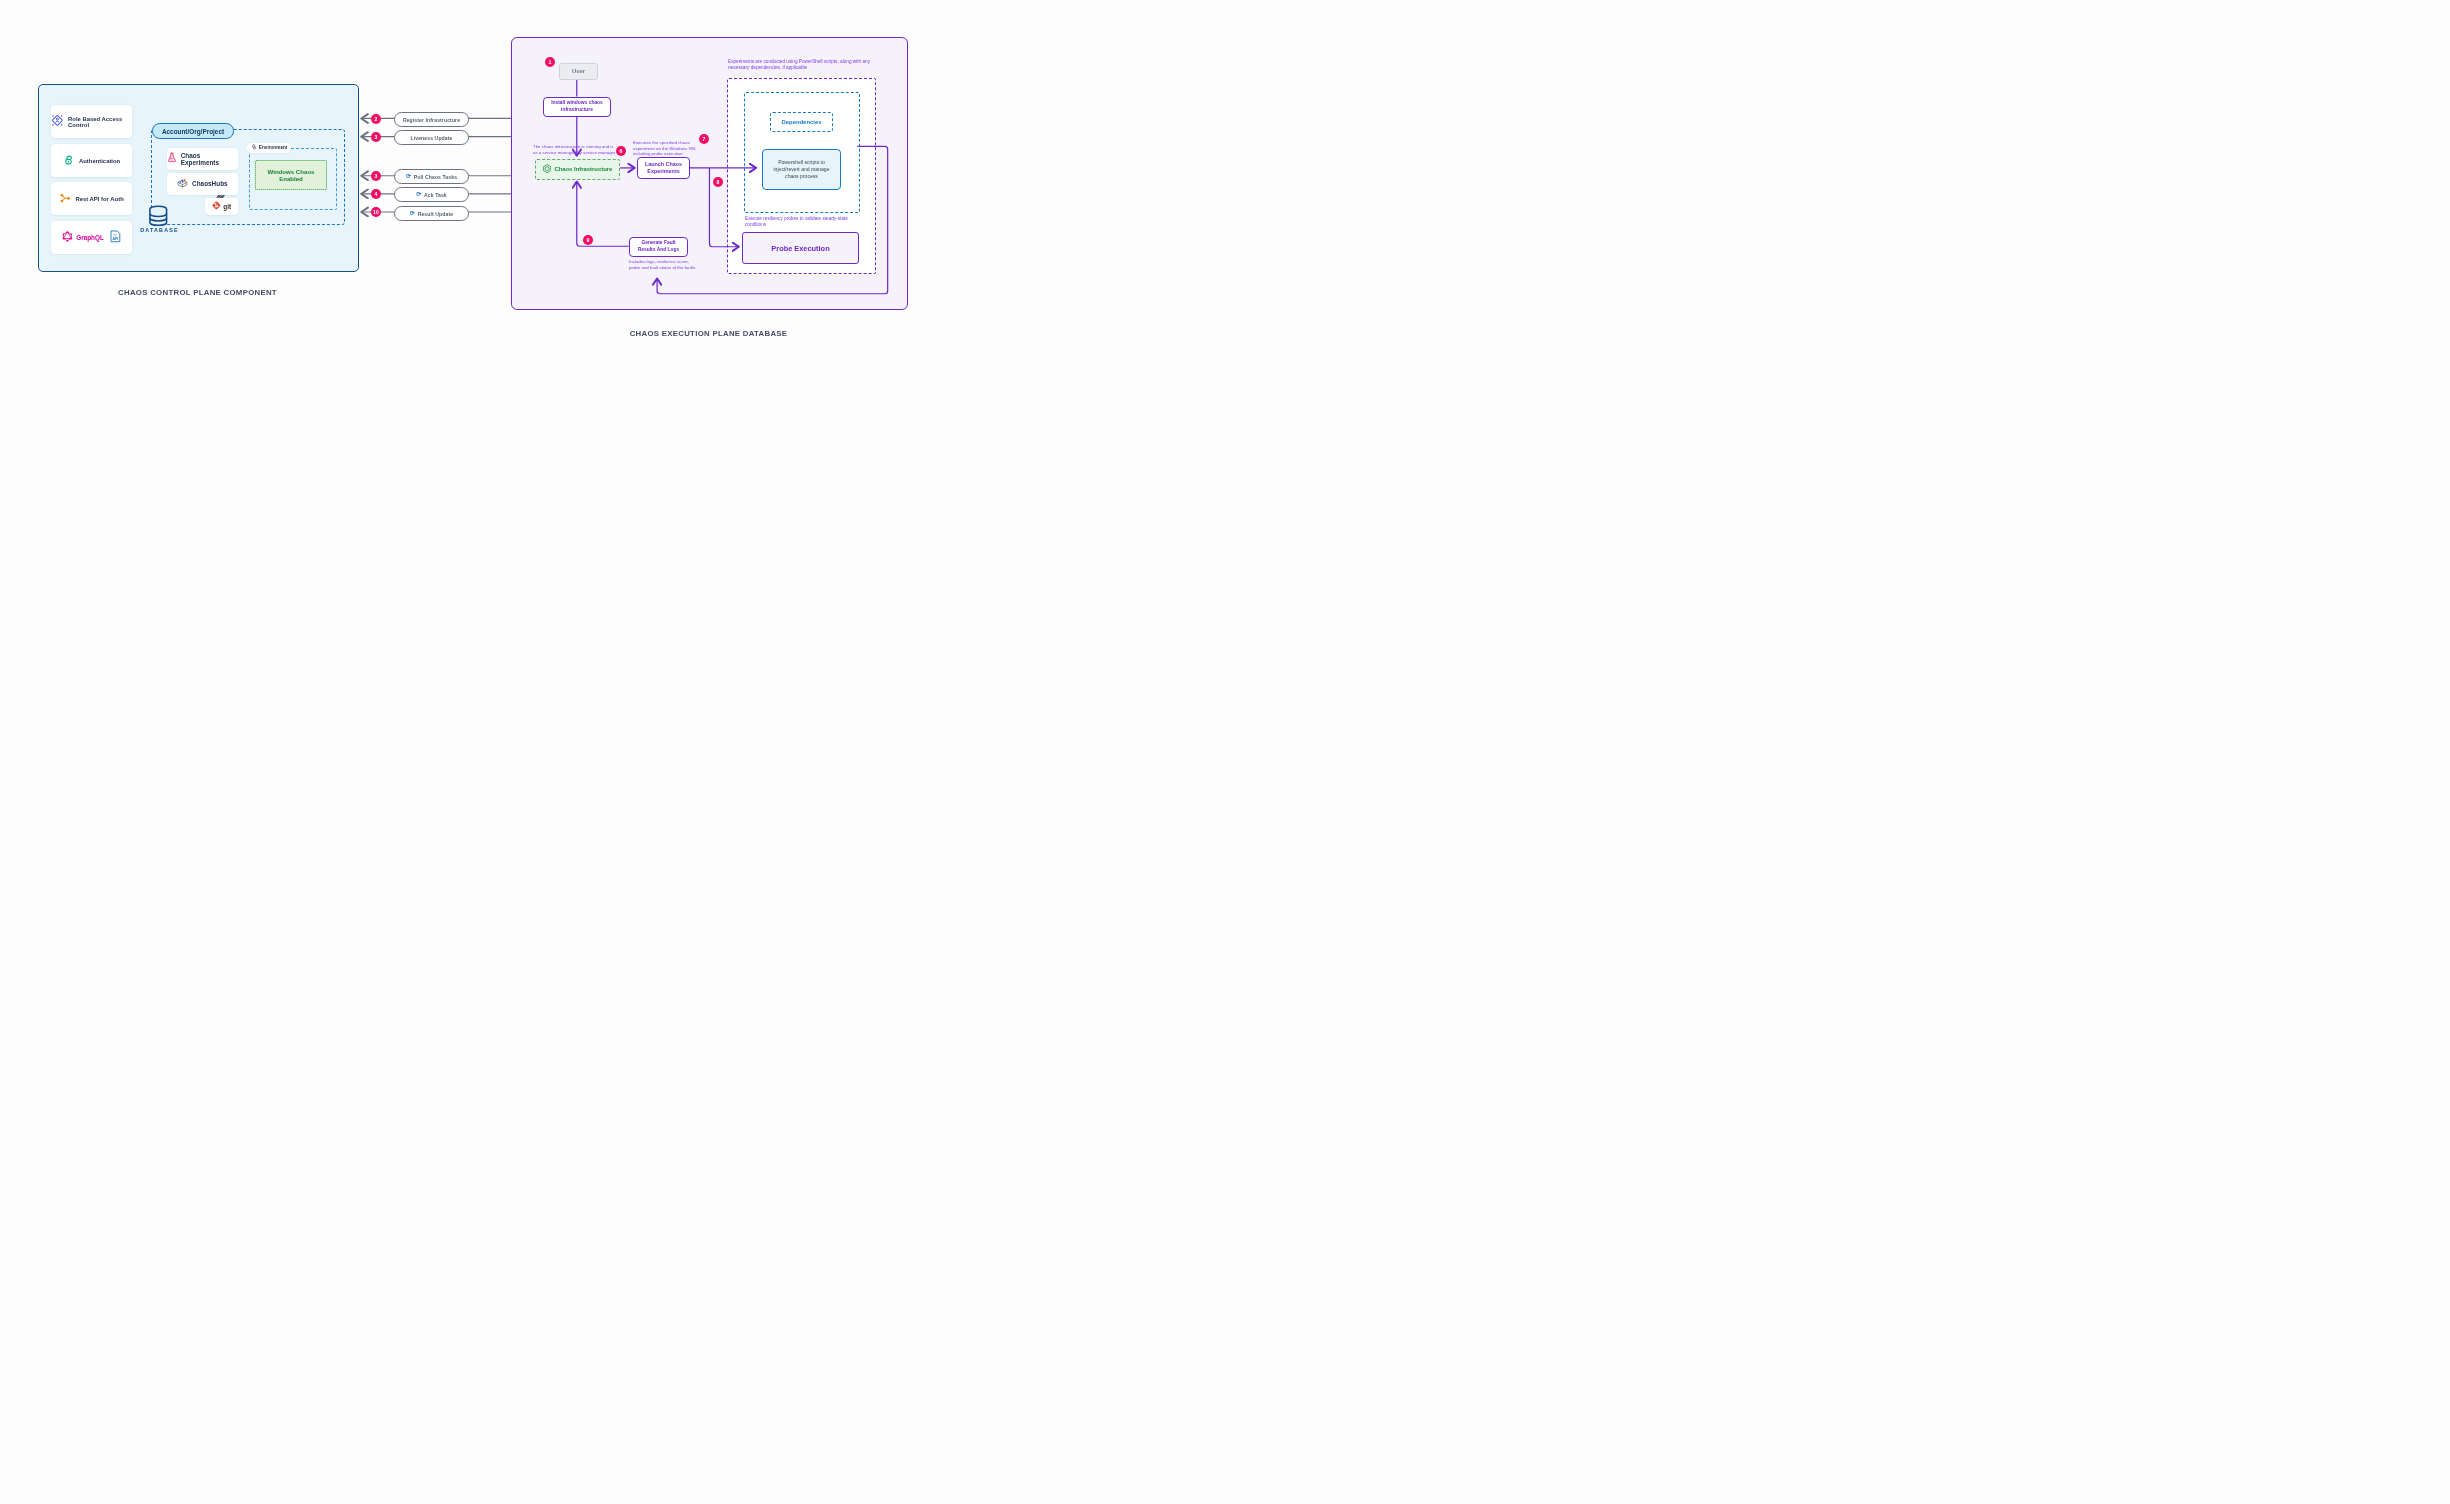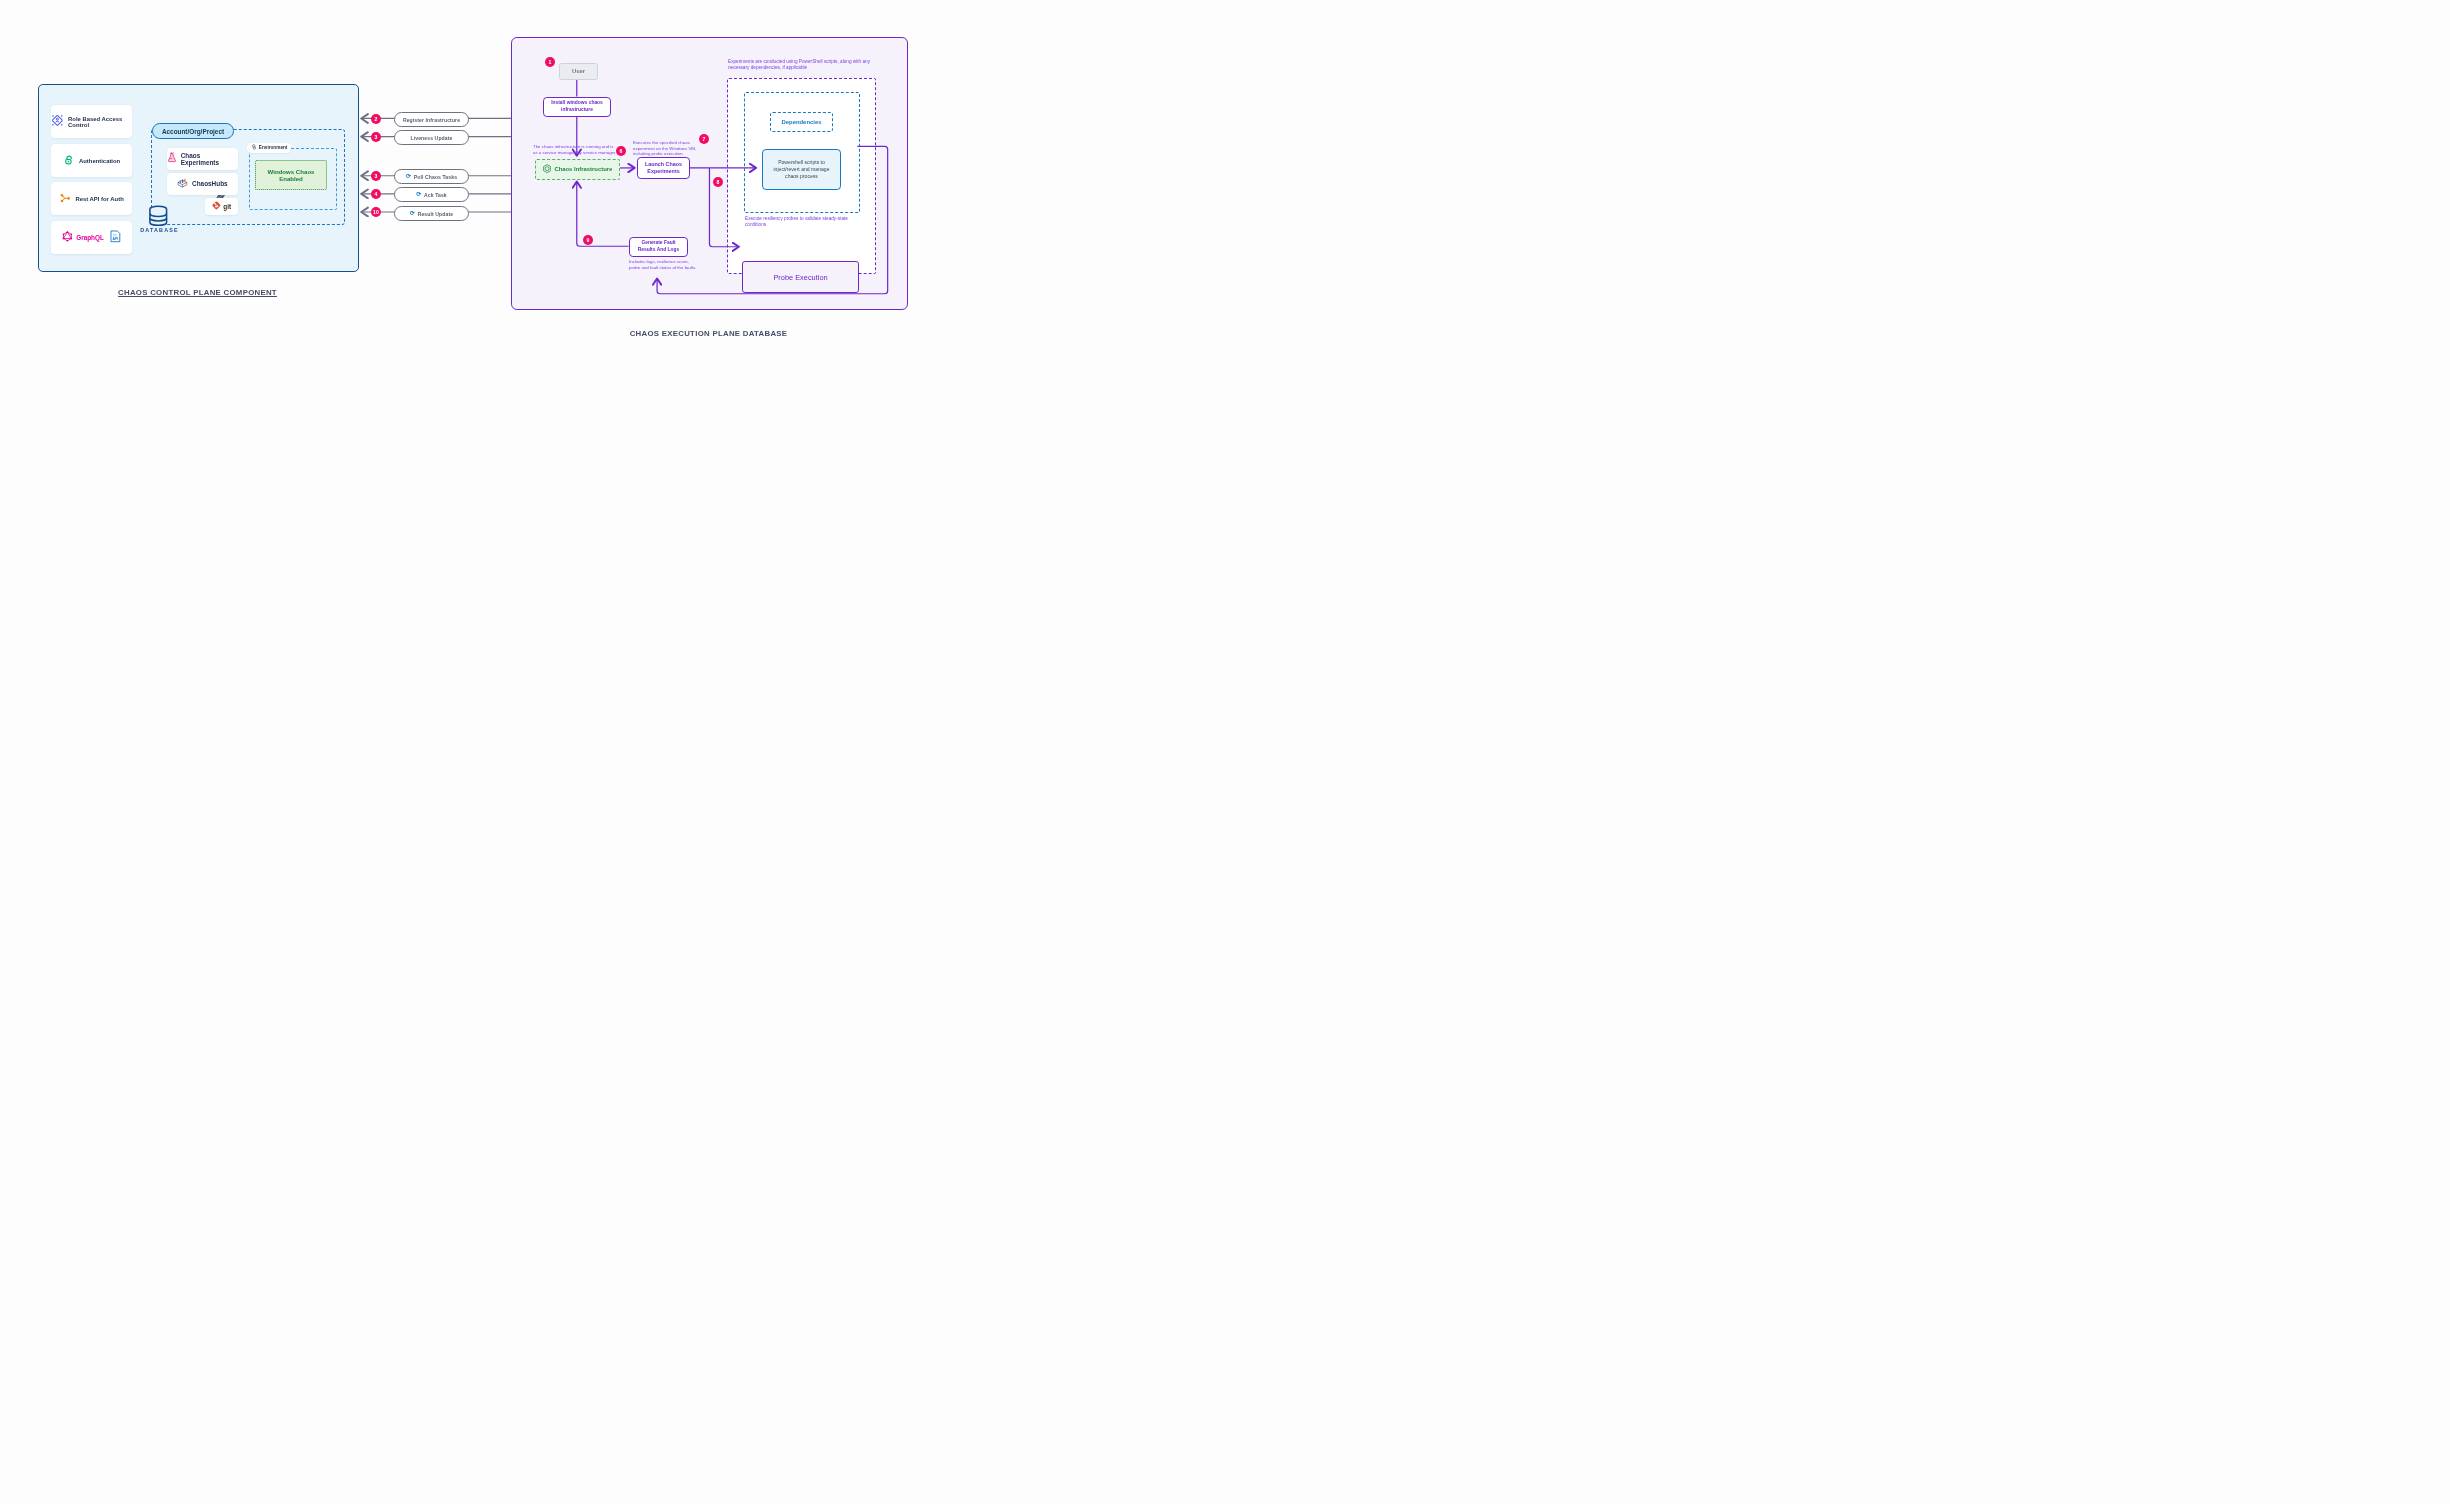--- a/index.html
+++ b/index.html
@@ -29,21 +29,21 @@
   .badge{width:9.8px;height:9.8px;background:#ef0e63;border-radius:50%;color:#fff;font-size:5.1px;font-weight:bold;display:flex;align-items:center;justify-content:center;z-index:5;}
   
   .user-box{left:559px;top:63px;width:37px;height:14.7px;background:#ebecf0;border:0.7px solid #d0d1dc;border-radius:2.5px;display:flex;align-items:center;justify-content:center;font-size:5.9px;font-weight:bold;color:#70768a;z-index:3;}
   .pnode{background:#fff;border:1.2px solid #6d28c9;border-radius:3.9px;display:flex;align-items:center;justify-content:center;text-align:center;color:#6d28c9;font-weight:bold;z-index:3;box-sizing:border-box;}
   .note{font-size:4.4px;color:#7c3fe4;line-height:1.3;z-index:3;}
   .green-box{left:535px;top:159px;width:83px;height:18.6px;background:#e8f5e9;border:0.9px dashed #58b060;border-radius:2px;display:flex;align-items:center;justify-content:center;gap:3.4px;font-size:5.9px;font-weight:bold;color:#1b8a38;z-index:3;}
   .outer-dash{left:727px;top:78px;width:147px;height:194px;background:#fff;border:1px dashed #6d28c9;border-radius:2px;z-index:2;}
   .inner-dash{left:744px;top:92px;width:114px;height:119px;border:1px dashed #1779c4;border-radius:2px;z-index:2;}
   .dep-box{left:770px;top:112px;width:61px;height:17.6px;border:1px dashed #1779c4;border-radius:2.9px;display:flex;align-items:center;justify-content:center;font-size:5.9px;font-weight:bold;color:#1779c4;z-index:3;}
   .ps-box{left:762px;top:149px;width:79px;height:41px;background:#e8f4fc;border:1px solid #1779c4;border-radius:3.9px;display:flex;align-items:center;justify-content:center;text-align:center;font-size:5.1px;color:#37474f;line-height:1.35;z-index:3;padding:0 4.9px;box-sizing:border-box;}
-  .probe-box{left:742px;top:232px;width:115px;height:30px;background:#f6f2fb;border:1px solid #6d28c9;border-radius:2.9px;display:flex;align-items:center;justify-content:center;font-size:7.4px;font-weight:normal;color:#6d28c9;z-index:3;margin-top:29px;}
+  .probe-box{left:742px;top:232px;width:115px;height:30px;background:#f6f2fb;border:1px solid #6d28c9;border-radius:2.9px;display:flex;align-items:center;justify-content:center;font-size:7.4px;font-weight:bold;color:#6d28c9;z-index:3;}
   svg.lines{left:0;top:0;z-index:2;}
 </style>
 </head>
 <body>
 
 <div id="canvas">
 
   <div class="abs panel-left"></div>
   <div class="abs panel-right"></div>
 
@@ -231,21 +231,21 @@
         <g fill="#e7f4fb" stroke="#154e8c" stroke-width="3.2">
           <ellipse cx="23" cy="8.5" rx="17" ry="6"></ellipse>
           <path d="M6,8.5 L6,35.5 a17,6 0 0 0 34,0 L40,8.5" fill="#e7f4fb"></path>
           <path d="M6,17.5 a17,6 0 0 0 34,0" fill="none"></path>
           <path d="M6,26.5 a17,6 0 0 0 34,0" fill="none"></path>
         </g>
       </svg>
   </div>
   <div class="abs db-label">DATABASE</div>
 
-  <div class="abs big-title" style="left:38px;top:288px;width:319px;text-decoration:underline;">CHAOS CONTROL PLANE COMPONENT</div>
+  <div class="abs big-title" style="left:38px;top:288px;width:319px;">CHAOS CONTROL PLANE COMPONENT</div>
 
   <div class="abs badge" style="left:371px;top:114px;">2</div>
   <div class="abs conn-pill" style="top:112px;">
     <span class="conn-label">Register Infrastructure</span>
   </div>
 
   <div class="abs badge" style="left:371px;top:132px;">3</div>
   <div class="abs conn-pill" style="top:130px;">
     <span class="conn-label">Liveness Update</span>
   </div>

